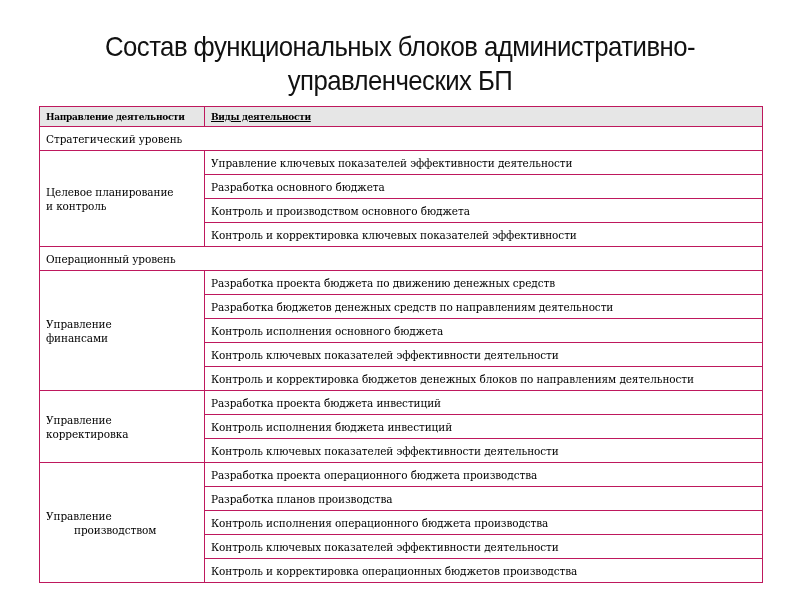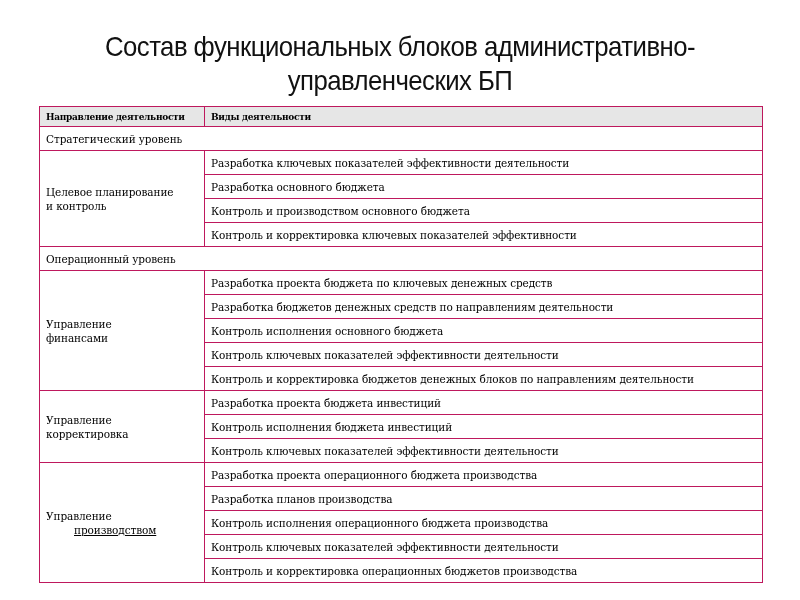--- a/index.html
+++ b/index.html
@@ -20,26 +20,26 @@
     }
     table.grid td, table.grid th {
       border: 1px solid #be185d; padding: 0 6px; height: 23px; vertical-align: middle;
       text-align: left; font-weight: normal; white-space: nowrap; overflow: hidden;
       letter-spacing: -0.1px;
     }
     table.grid th {
       background: #e6e6e6; height: 19px; font-weight: bold; font-size: 9px;
       letter-spacing: -0.3px;
     }
-    th.c2 { text-align: center; }
+    th.c2 { text-align: center; text-decoration: underline; }
     col.c1 { width: 165px; }
     col.c2 { width: 558px; }
     td.group { white-space: normal; line-height: 14px; }
     td.level { height: 23px; }
-    .indent { padding-left: 28px; display: inline-block; text-decoration: underline; }
+    .indent { padding-left: 28px; display: inline-block; }
   </style>
 </head>
 <body>
 
 <div class="title">
   <div>Состав функциональных блоков административно-</div>
   <div>управленческих БП</div>
 </div>
 
 <table class="grid">
@@ -56,42 +56,42 @@
   <tbody>
 
     <tr>
       <td colspan="2" class="level">Стратегический уровень</td>
     </tr>
     <tr>
       <td rowspan="4" class="group">
         <div>Целевое планирование</div>
         <div>и контроль</div>
       </td>
-      <td>Разработка ключевых показателей эффективности деятельности</td>
+      <td>Управление ключевых показателей эффективности деятельности</td>
     </tr>
     <tr>
         <td>Разработка основного бюджета</td>
       </tr>
     <tr>
         <td>Контроль и производством основного бюджета</td>
       </tr>
     <tr>
         <td>Контроль и корректировка ключевых показателей эффективности</td>
       </tr>
 
     <tr>
       <td colspan="2" class="level">Операционный уровень</td>
     </tr>
 
     <tr>
       <td rowspan="5" class="group">
         <div>Управление</div>
         <div>финансами</div>
       </td>
-      <td>Разработка проекта бюджета по ключевых денежных средств</td>
+      <td>Разработка проекта бюджета по движению денежных средств</td>
     </tr>
     <tr>
         <td>Разработка бюджетов денежных средств по направлениям деятельности</td>
       </tr>
     <tr>
         <td>Контроль исполнения основного бюджета</td>
       </tr>
     <tr>
         <td>Контроль ключевых показателей эффективности деятельности</td>
       </tr>

